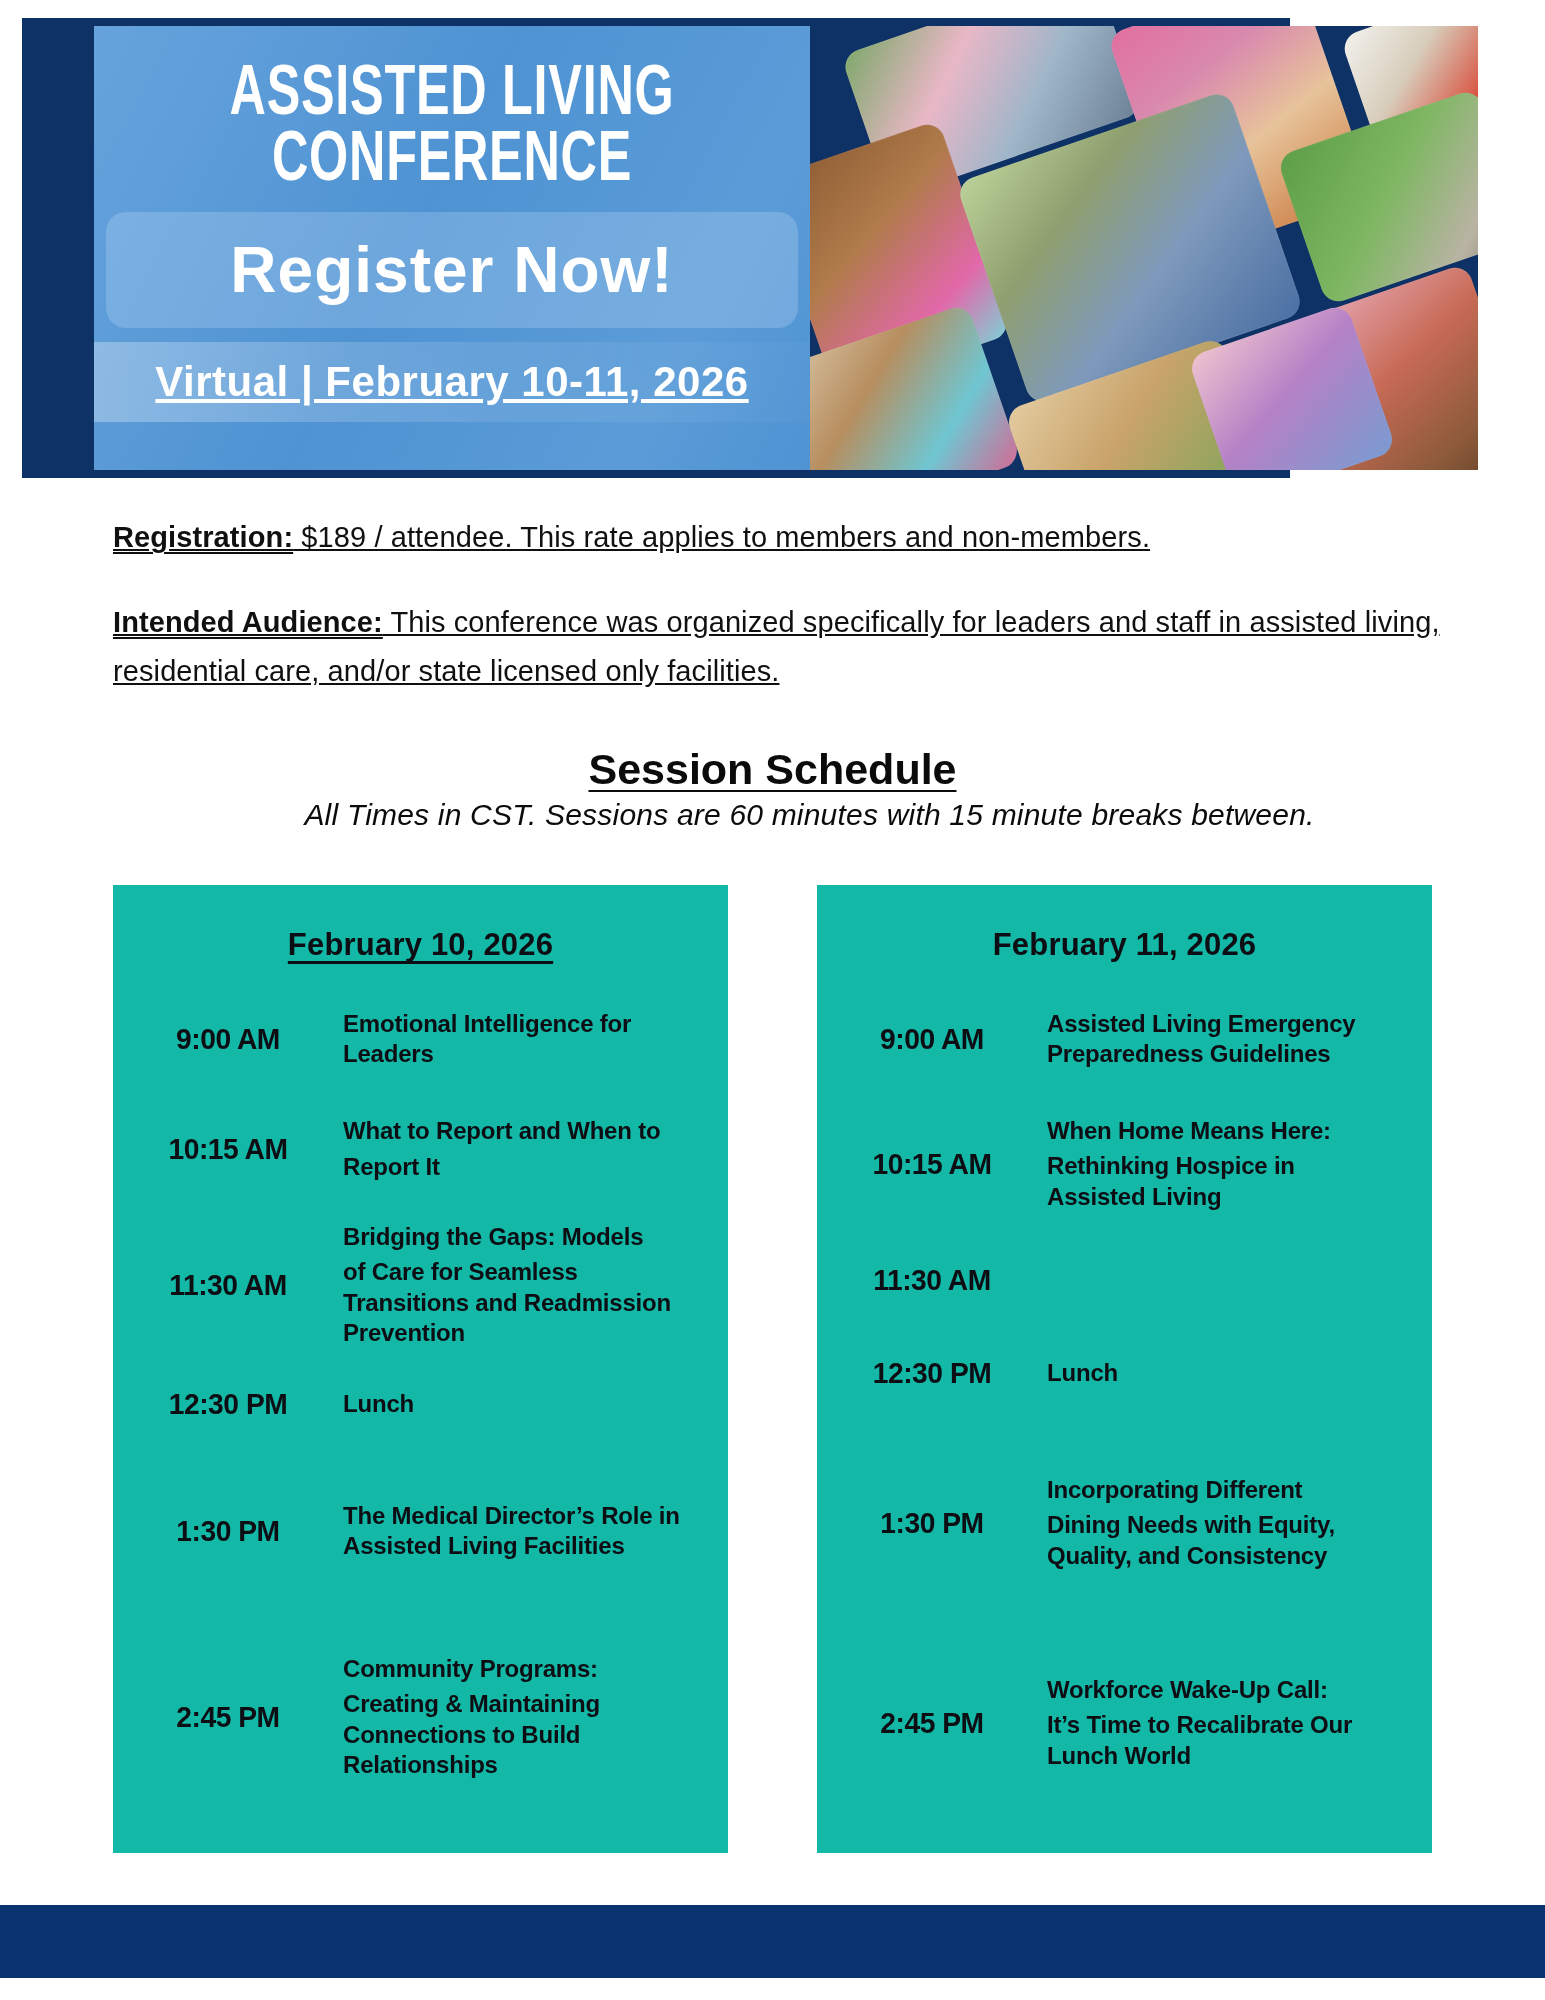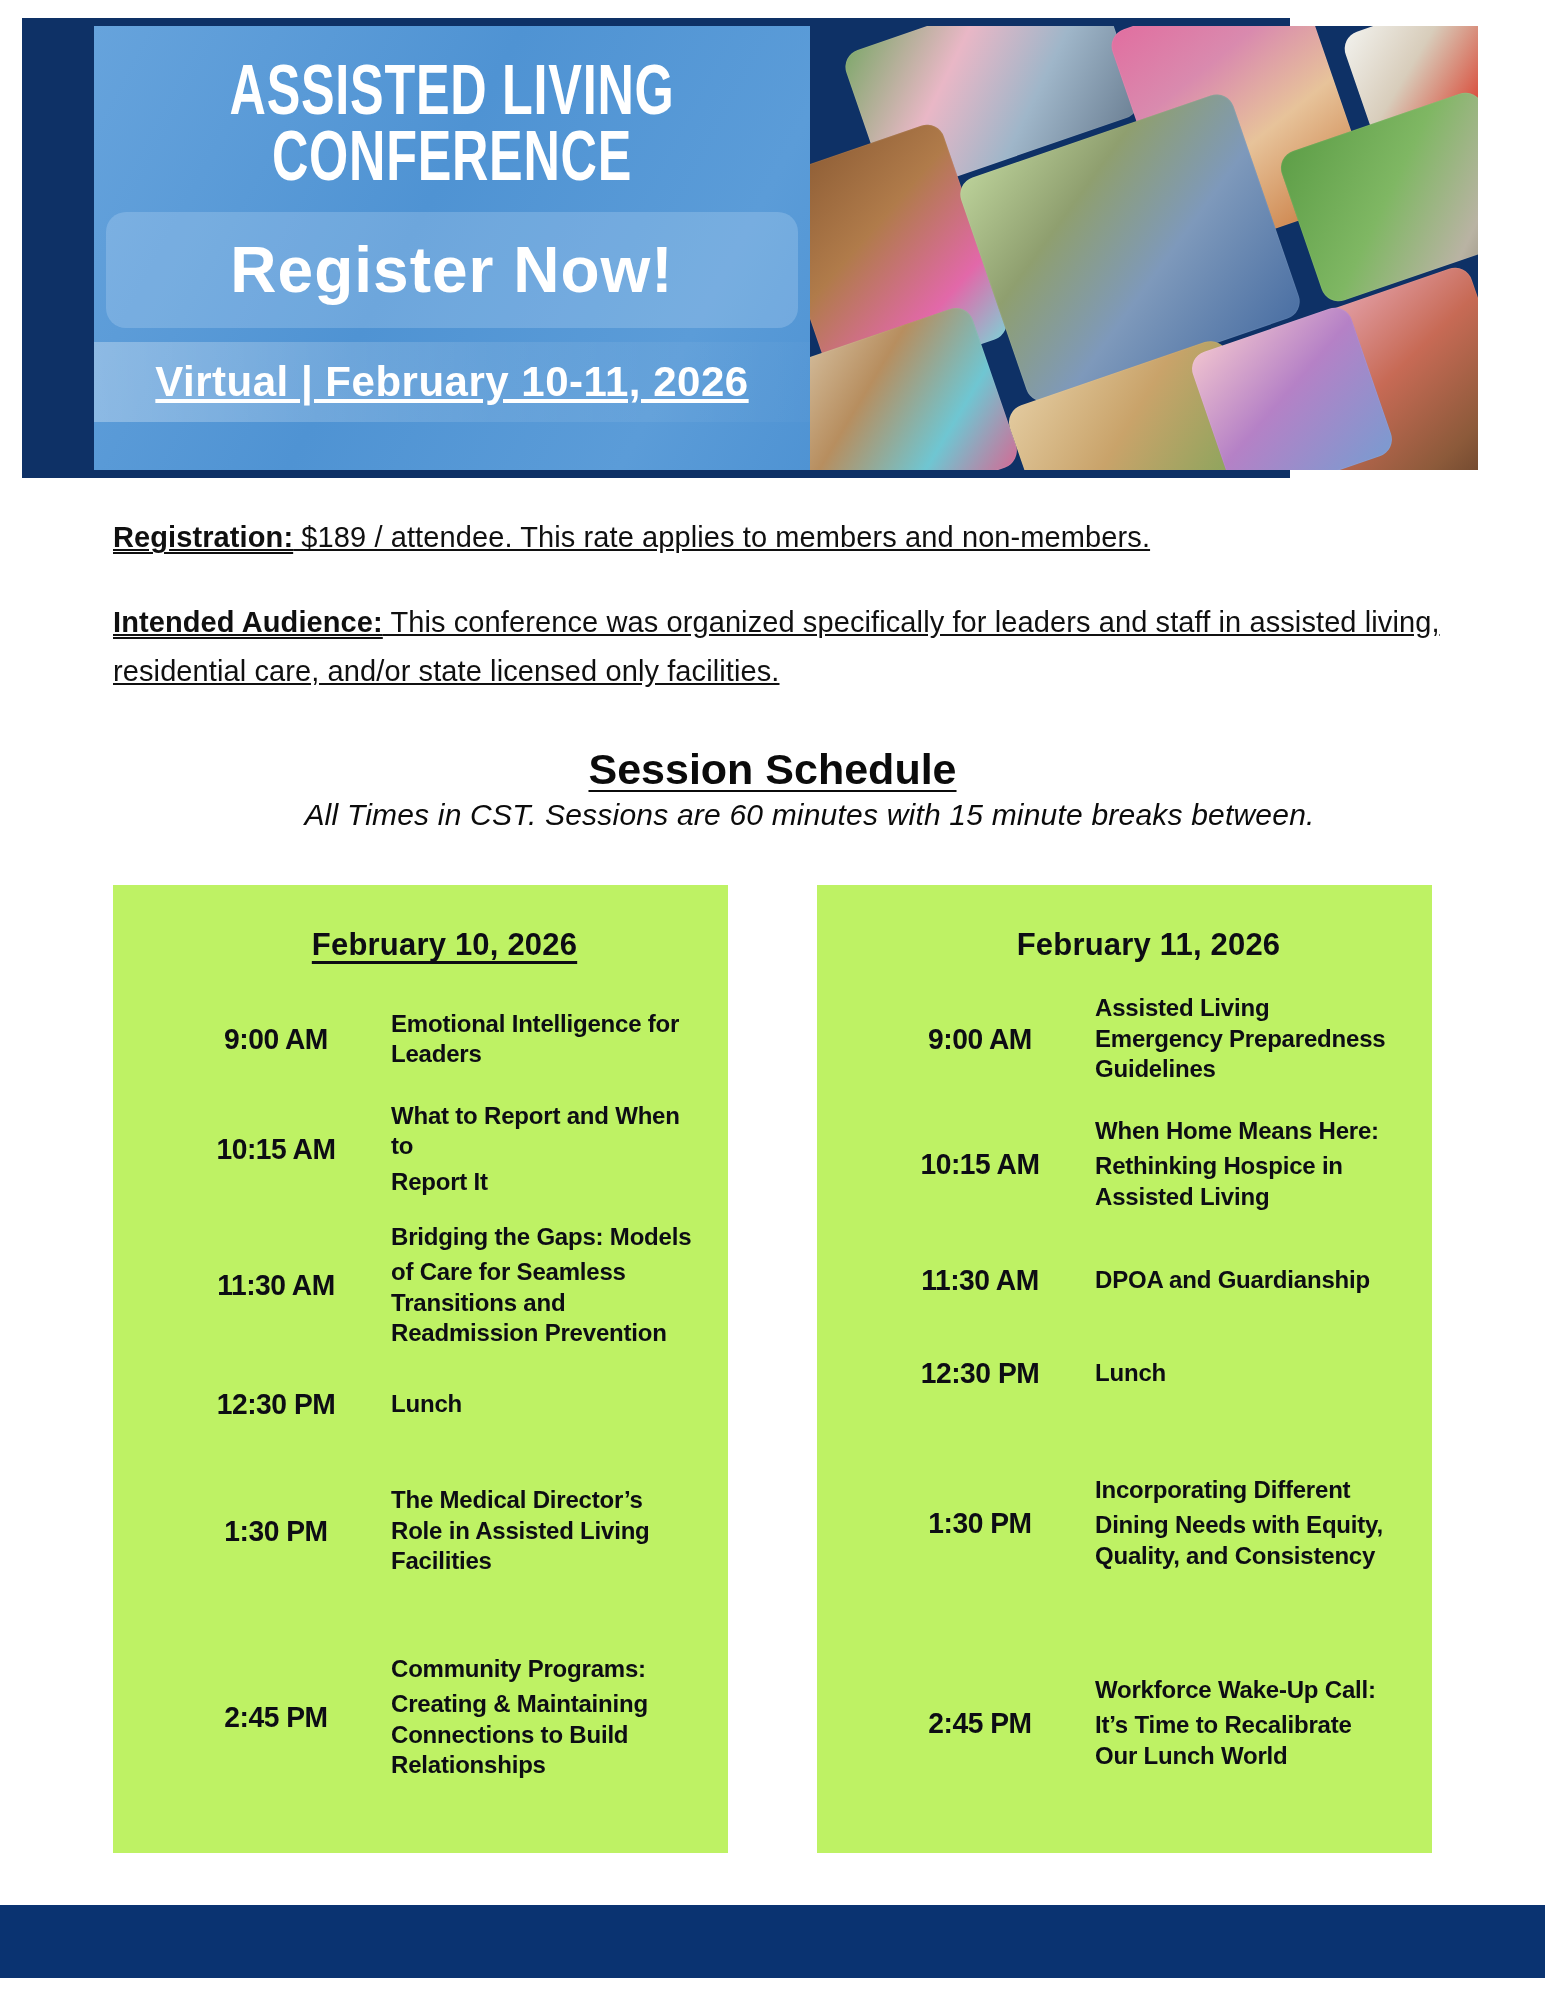--- a/index.html
+++ b/index.html
@@ -44,21 +44,21 @@
 
   
   .sched-head { position:absolute; left:0; top:745px; width:1545px; text-align:center;
     font-size:43px; font-weight:700; color:#0b0b0b; }
   .sched-head span { text-decoration:underline; text-decoration-thickness:2px; text-underline-offset:6px; }
   .sched-sub { position:absolute; left:0; top:798px; width:1545px; text-align:center;
     font-size:30px; font-style:italic; color:#0b0b0b; letter-spacing:0.2px;margin-left:37px; }
 
   
   .cards { position:absolute; left:113px; top:885px; display:flex; gap:89px; }
-  .card { width:615px; height:968px; background:#bef264; padding-top:42px;padding-left:48px; }
+  .card { width:615px; height:968px; background:#14b8a6; padding-top:42px; }
   .card-date { text-align:center; font-size:31px; font-weight:700; color:#0d0d14; letter-spacing:0.2px; margin-bottom:24px; }
   .card-date.u { text-decoration:underline; text-decoration-thickness:2.5px; text-underline-offset:6px; }
   .session-row { display:flex; align-items:center; }
   .session-time { width:230px; flex:0 0 230px; text-align:center; font-size:30px; font-weight:700;
     color:#0d0d14; letter-spacing:-0.5px; transform:scaleX(0.94); transform-origin:center; }
   .session-title { flex:1; padding-right:34px; font-size:24px; font-weight:700; color:#0d0d14;
     line-height:1.27; letter-spacing:-0.2px; }
   .session-title .seg { margin:5px 0; }
   
   .card[data-day="0"] .session-row:nth-of-type(1){min-height:104px}
@@ -178,23 +178,20 @@
           </div>
           <div class="session-row">
             <div class="session-time">10:15 AM</div>
             <div class="session-title">
               <div class="seg">When Home Means Here:</div>
               <div class="seg">Rethinking Hospice in Assisted Living</div>
             </div>
           </div>
           <div class="session-row">
             <div class="session-time">11:30 AM</div>
-            <div class="session-title">
-              <div class="seg">DPOA and Guardianship</div>
-            </div>
           </div>
           <div class="session-row">
             <div class="session-time">12:30 PM</div>
             <div class="session-title">
               <div class="seg">Lunch</div>
             </div>
           </div>
           <div class="session-row">
             <div class="session-time">1:30 PM</div>
             <div class="session-title">

